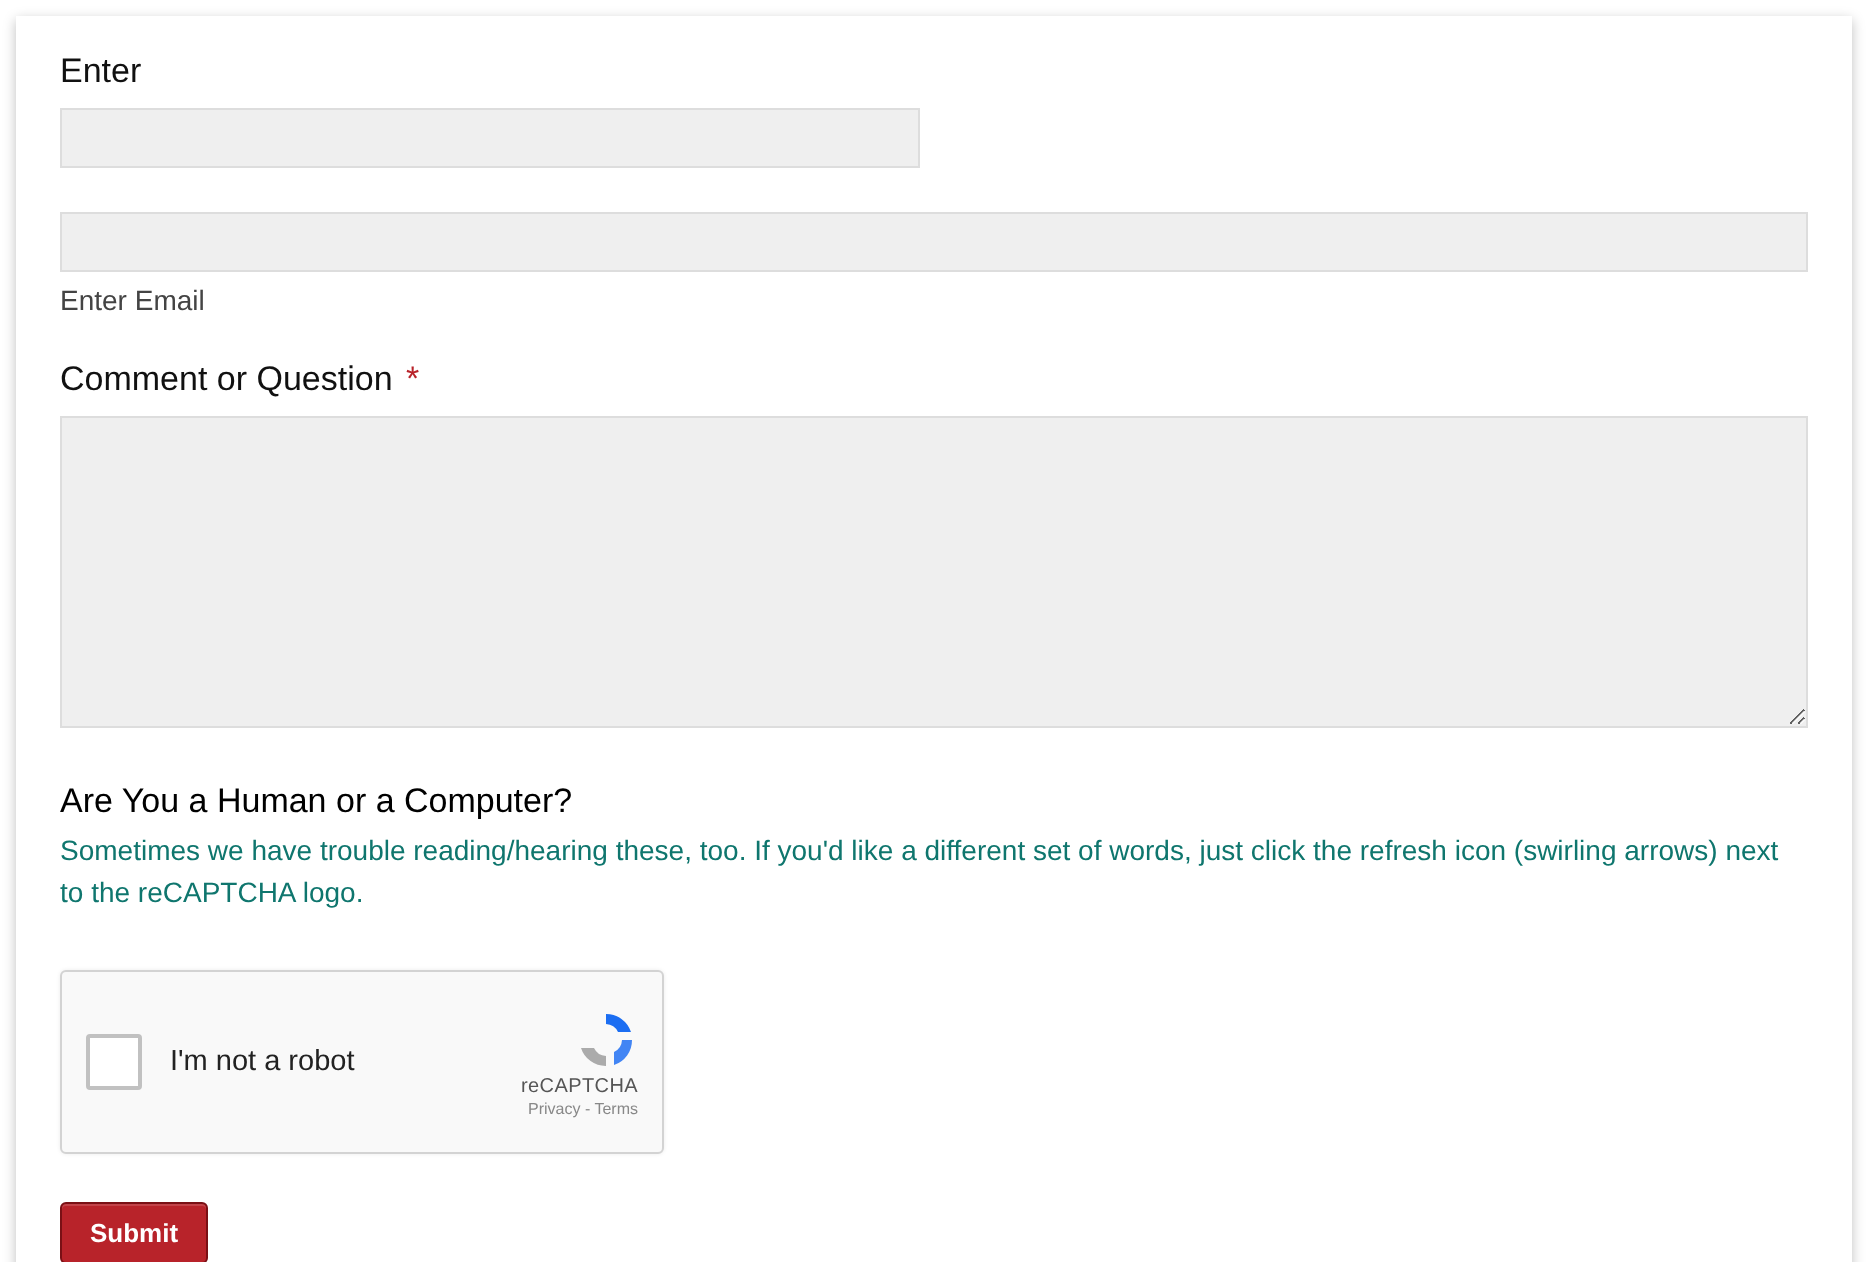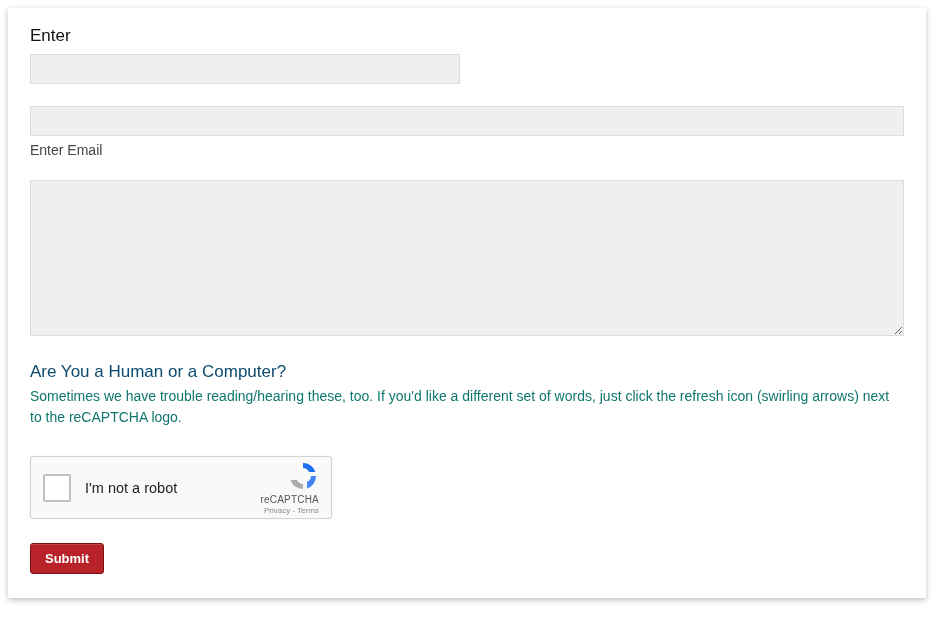--- a/index.html
+++ b/index.html
@@ -62,33 +62,33 @@
       height: 156px;
       background: #efefef;
       border: 1px solid #ddd;
       padding: 8px;
       font-size: 14px;
       font-family: inherit;
       resize: vertical;
     }
     .section-heading {
       font-size: 17px;
-      color: #0c4a6e;
+      color: #000000;
       margin-bottom: 4px;
       font-weight: 400;
     }
     .help-text {
       font-size: 14px;
       color: #0f766e;
       line-height: 1.5;
       margin-bottom: 28px;
     }
     .recaptcha-box {
       width: 302px;
-      height: 63px;
+      height: 92px;
       background: #f9f9f9;
       border: 1px solid #d3d3d3;
       border-radius: 3px;
       display: flex;
       align-items: center;
       padding: 0 12px;
       box-shadow: 0 0 2px rgba(0,0,0,0.08);
       margin-bottom: 24px;
     }
     .recaptcha-checkbox {
@@ -151,20 +151,24 @@
   <div class="field-group">
     <div class="email-row">
       <div class="email-col">
         <input type="text" class="text-input" value="" style="">
         <span class="sub-label">Enter Email</span>
       </div>
     </div>
   </div>
 
   <div class="field-group">
+    <label class="field-label">
+      <span>Comment or Question</span>
+      <span class="required-star">*</span>
+    </label>
     <textarea class="textarea-input" style=""></textarea>
   </div>
 
   <div class="field-group">
     <div class="section-heading">Are You a Human or a Computer?</div>
     <div class="help-text">Sometimes we have trouble reading/hearing these, too. If you'd like a different set of words, just click the refresh icon (swirling arrows) next to the reCAPTCHA logo.</div>
 
     <div class="recaptcha-box">
       <div class="recaptcha-checkbox"></div>
       <div class="recaptcha-label">I'm not a robot</div>

